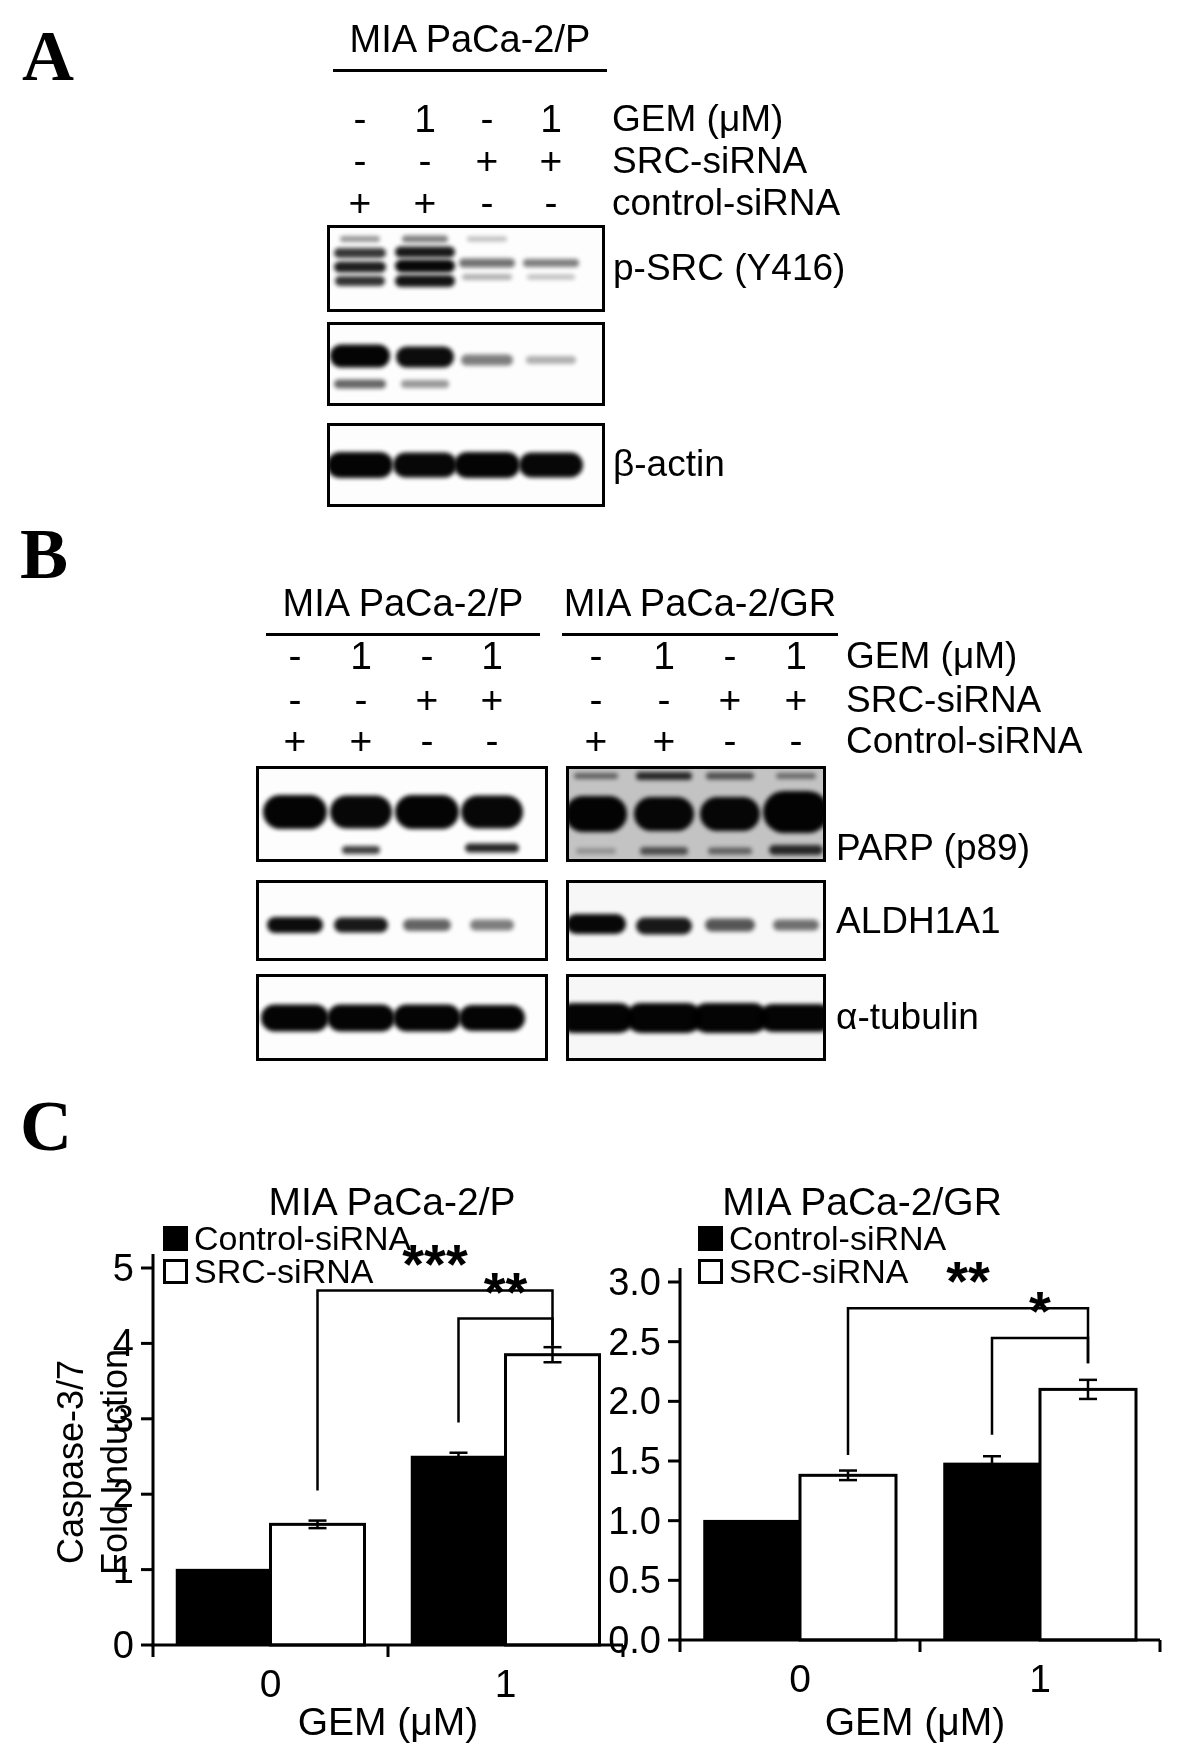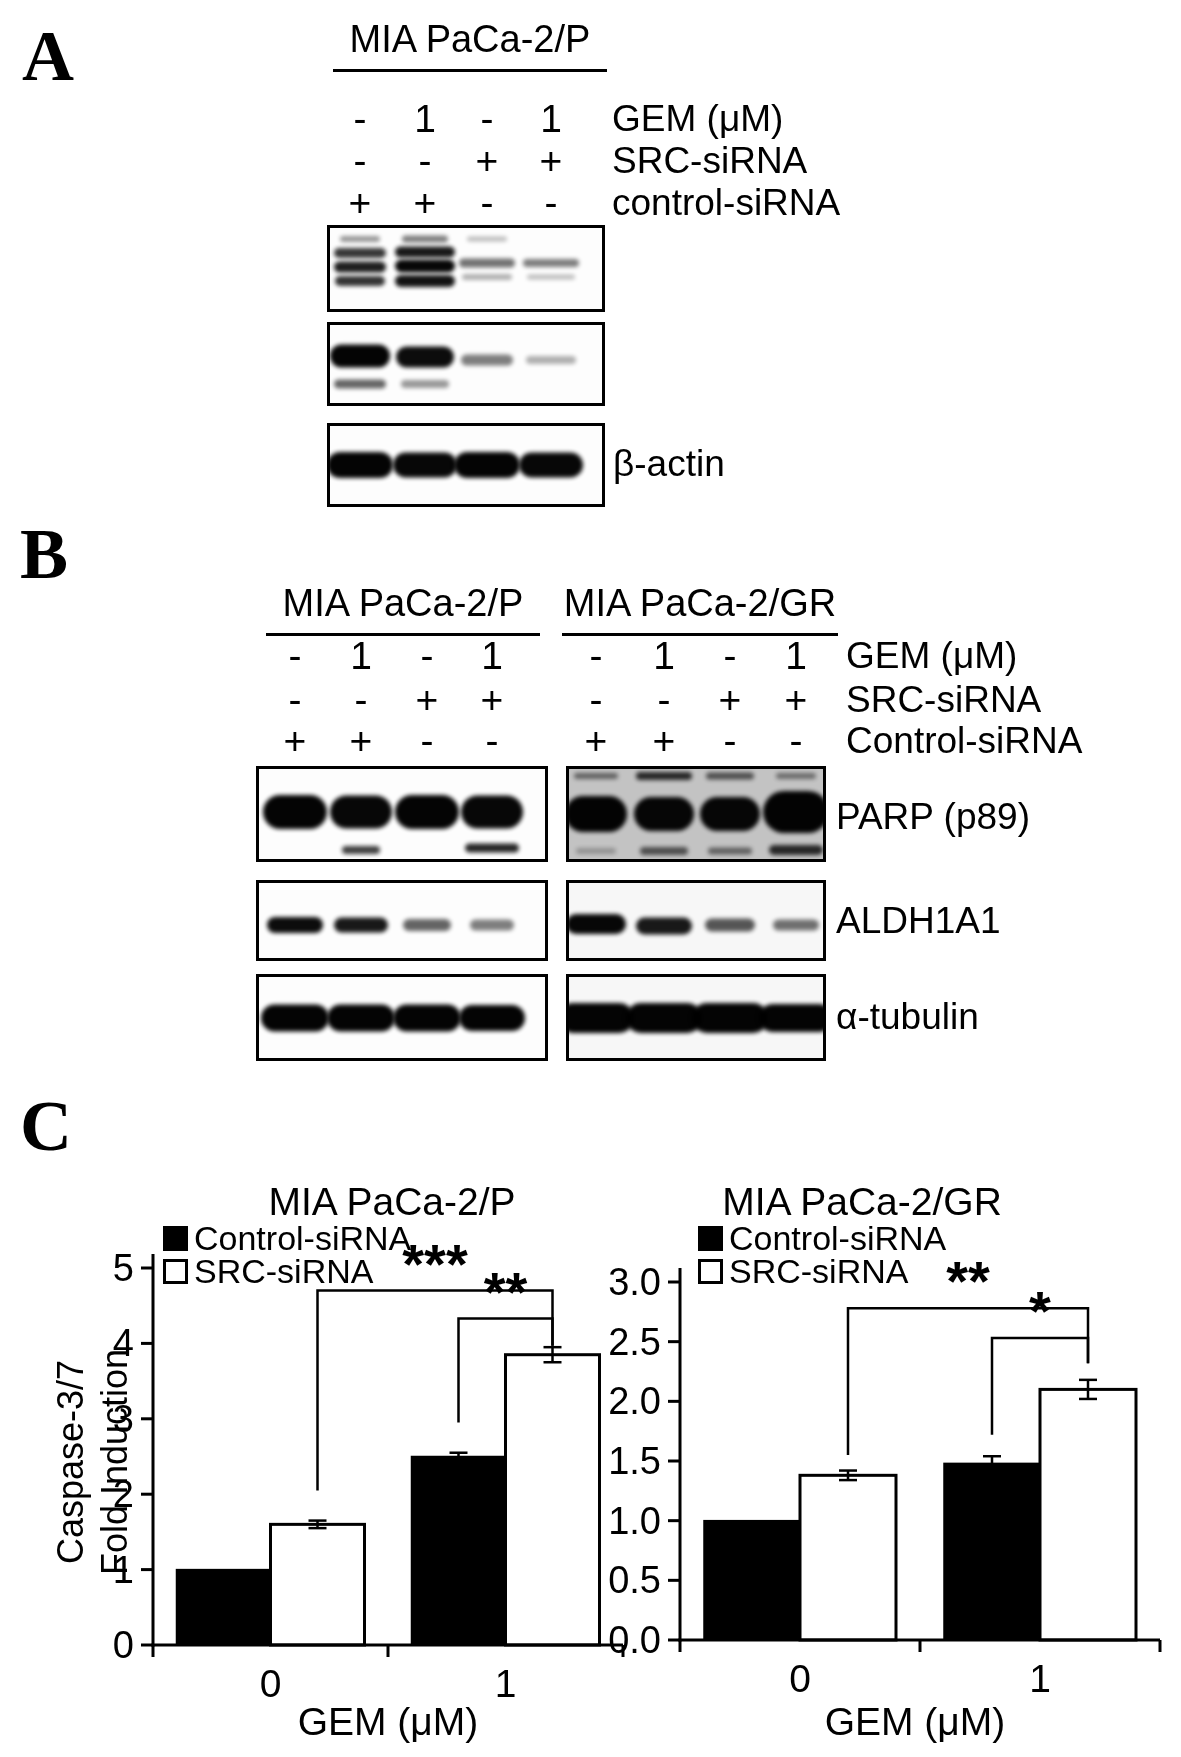--- a/index.html
+++ b/index.html
@@ -93,20 +93,21 @@
       <div class="blot-box" style="left: 327px; top: 423px; width: 278px; height: 84px; background: rgb(253, 253, 253);">
         <svg width="272" height="78" viewBox="0 0 272 78">
           <rect x="-3" y="26" width="66" height="26" rx="13" fill="#000000" opacity="0.98" filter="url(#bandblur)"></rect>
           <rect x="63" y="26.5" width="64" height="25" rx="12.5" fill="#000000" opacity="0.97" filter="url(#bandblur)"></rect>
           <rect x="124" y="26" width="66" height="26" rx="13" fill="#000000" opacity="0.98" filter="url(#bandblur)"></rect>
           <rect x="189" y="26.5" width="64" height="25" rx="12.5" fill="#000000" opacity="0.97" filter="url(#bandblur)"></rect>
         </svg>
       </div>
     </div>
 
+  <div class="blot-label" style="left:613px;top:268px">p-SRC (Y416)</div>
   <div class="blot-label" style="left:613px;top:464px">β-actin</div>
 
   <div class="pletter" style="left:20px;top:518px">B</div>
 
   <div class="hgroup" style="left:266px;top:584px;width:274px">
     <span>MIA PaCa-2/P</span>
   </div>
   <div class="hgroup" style="left:562px;top:584px;width:276px">
     <span>MIA PaCa-2/GR</span>
   </div>
@@ -194,21 +195,21 @@
       <div class="blot-box" style="left: 566px; top: 974px; width: 260px; height: 87px; background: rgb(247, 247, 247);">
         <svg width="254" height="81" viewBox="0 0 254 81">
           <rect x="-11" y="26" width="76" height="30" rx="15" fill="#000000" opacity="0.98" filter="url(#bandblur)"></rect>
           <rect x="57" y="26" width="76" height="30" rx="15" fill="#000000" opacity="0.98" filter="url(#bandblur)"></rect>
           <rect x="123" y="26" width="76" height="30" rx="15" fill="#000000" opacity="0.98" filter="url(#bandblur)"></rect>
           <rect x="190" y="27" width="74" height="28" rx="14" fill="#000000" opacity="0.98" filter="url(#bandblur)"></rect>
         </svg>
       </div>
     </div>
 
-  <div class="blot-label" style="left:836px;top:817px">PARP (p89)</div>
+  <div class="blot-label" style="left:836px;top:848px">PARP (p89)</div>
   <div class="blot-label" style="left:836px;top:921px">ALDH1A1</div>
   <div class="blot-label" style="left:836px;top:1017px">α-tubulin</div>
 
   <div class="pletter" style="left:20px;top:1090px">C</div>
 
   <div class="chart-title" style="left:162px;top:1180px;width:460px">MIA PaCa-2/P</div>
   <div class="chart-title" style="left:632px;top:1180px;width:460px">MIA PaCa-2/GR</div>
 
   <div class="legend" style="left:163px;top:1222px">
     <div class="lrow">

